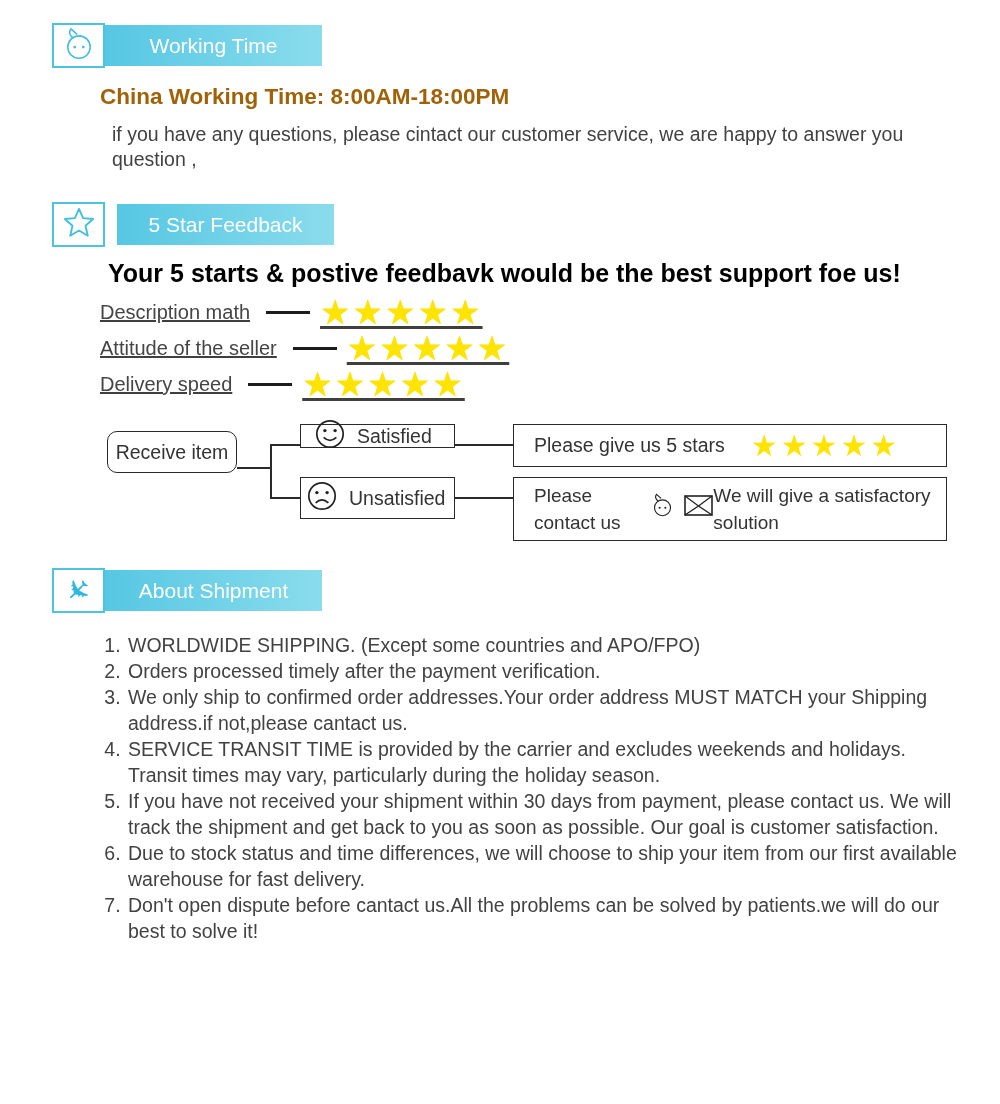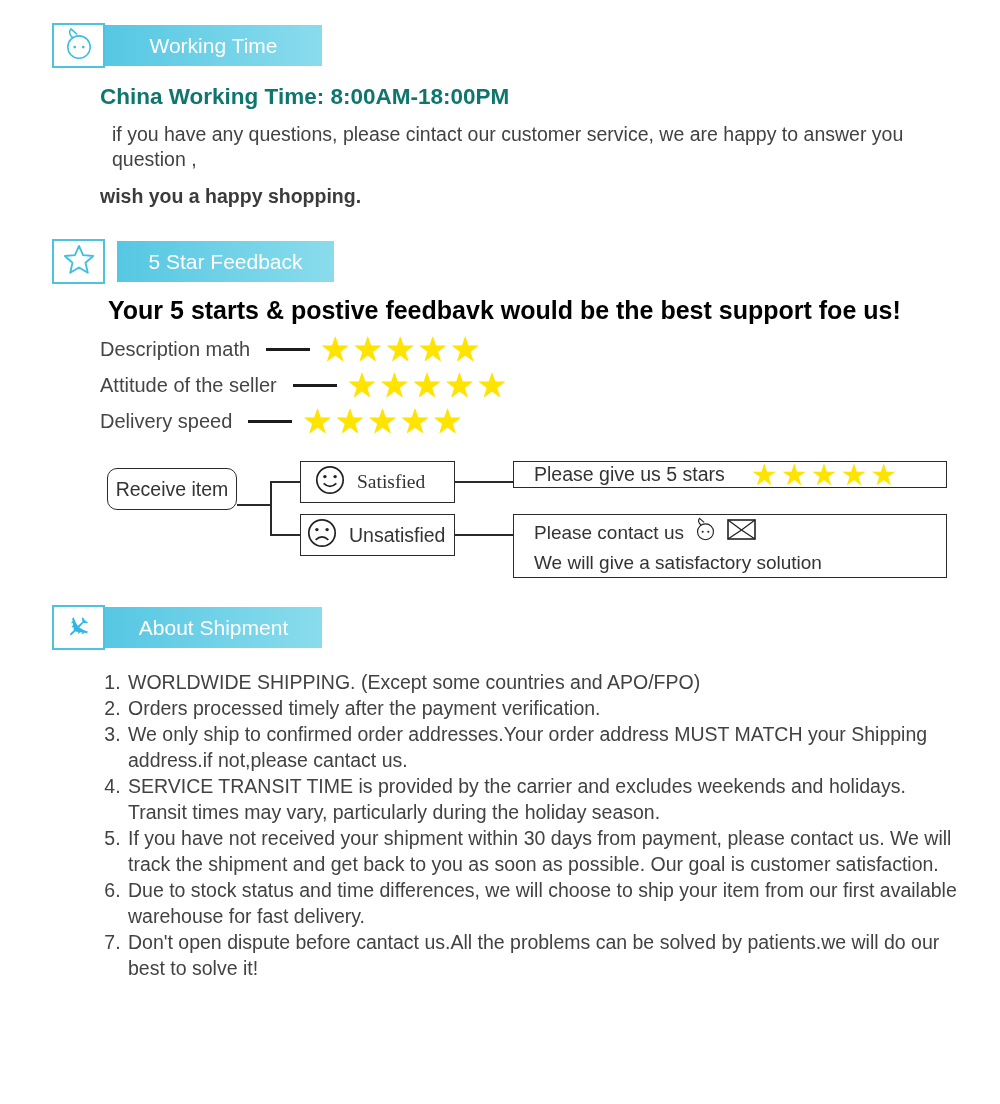--- a/index.html
+++ b/index.html
@@ -28,43 +28,43 @@
     display: flex; align-items: center; justify-content: center; flex: 0 0 auto;
   }
   .banner {
     width: 217px; height: 41px; color: #fff; font-size: 21px;
     background: linear-gradient(90deg, #56c7e3 0%, #8adcec 100%);
     display: flex; align-items: center; justify-content: center;
   }
   .sec-body { margin-left: 100px; width: 868px; }
   
   .wt-head { margin-top: 23px; }
-  .wt-heading { margin: 16px 0 2px; font-size: 22.5px; font-weight: bold; color: #0f766e; }
+  .wt-heading { margin: 16px 0 2px; font-size: 22.5px; font-weight: bold; color: #a16207; }
   .wt-para { margin: 12px; font-size: 19.5px; line-height: 25px; color: #424242; }
   .wt-bold { font-size: 19.5px; line-height: 25px; font-weight: bold; color: #3b3b3b; }
   
   .fb-head { margin-top: 30px; gap: 12px; }
   .fb-heading { margin: 12px 8px 6px; font-size: 25px; font-weight: bold; color: #000000; }
-  .rating-row { display: flex; align-items: center; height: 36px; }
+  .rating-row { display: flex; align-items: center; height: 36px; text-decoration: underline; }
   .rating-label { font-size: 20px; color: #454545; }
   .rating-line { width: 44px; height: 3px; background: #1c1c1c; margin: 0 10px 0 16px; flex: 0 0 auto; }
   .stars { font-size: 34px; line-height: 1; color: #ffe400; letter-spacing: 2px;
            text-shadow: 0 0 1px #f5d400; white-space: nowrap; }
   
   .flow { position: relative; height: 135px; margin-top: 17px; }
   .fbox {
     position: absolute; border: 1px solid #2a2a2a; background: #fff;
     display: flex; align-items: center; font-size: 19.5px; color: #333;
   }
   .fbox.receive   { left: 107px; top: 12px; width: 130px; height: 42px; justify-content: center; border-radius: 10px; }
-  .fbox.satisfied { left: 300px; top: 5px;  width: 155px; height: 42px; padding-left: 12px; gap: 10px; font-family: Liberation Serif, serif; }
+  .fbox.satisfied { left: 300px; top: 5px;  width: 155px; height: 24px; padding-left: 12px; gap: 10px; }
   .fbox.unsatisfied { left: 300px; top: 58px; width: 155px; height: 42px; padding-left: 4px; gap: 10px; }
-  .fbox.give5     { left: 513px; top: 5px;  width: 434px; height: 27px; padding-left: 20px; }
+  .fbox.give5     { left: 513px; top: 5px;  width: 434px; height: 43px; padding-left: 20px; }
   .fbox.contact   { left: 513px; top: 58px; width: 434px; height: 64px; padding: 4px 0 4px 20px;
-                    flex-direction: column; align-items: flex-start; justify-content: center;
+                    flex-direction: row; align-items: flex-start; justify-content: center;
                     font-size: 19px; line-height: 27px; }
   .contact-row1 { display: flex; align-items: center; gap: 9px; }
   .stars-sm { font-size: 30px; line-height: 1; color: #ffe400; letter-spacing: 3px; margin-left: 26px; }
   .fline { position: absolute; background: #2a2a2a; }
   
   .sh-head { margin-top: 14px; }
   .ship-list { margin: 19px 0 0; padding-left: 26px; font-size: 19.5px; line-height: 26px; color: #424242; }
   .ship-list li { padding-left: 2px; }
   .plane-glyph { font-size: 30px; color: #2db7e2; display: inline-block;
                  transform: rotate(-45deg) scaleX(-1); line-height: 1; }
@@ -84,21 +84,20 @@
           <circle cx="27.5" cy="26" r="1.8" fill="#3fbfdf"></circle>
           <path d="M14 14 Q7 8 11.5 2.5 Q16 6.5 19.5 9.5" stroke="#3fbfdf" stroke-width="2" fill="none"></path>
         </svg>
       </span>
     </div>
     <div class="banner">Working Time</div>
   </div>
   <div class="sec-body">
     <div class="wt-heading">China Working Time: 8:00AM-18:00PM</div>
     <p class="wt-para">if you have any questions, please cintact our customer service, we are happy to answer you question ,</p>
-    <div class="wt-bold">wish you a happy shopping.</div>
   </div>
 
   <div class="sec-head fb-head">
     <div class="icon-box">
       <span>
         <svg width="34" height="34" viewBox="0 0 24 24" fill="none">
           <polygon points="12,2 14.9,8.6 22,9.2 16.6,13.9 18.2,21 12,17.3 5.8,21 7.4,13.9 2,9.2 9.1,8.6" stroke="#3fbfdf" stroke-width="1.3" fill="none" stroke-linejoin="round"></polygon>
         </svg>
       </span>
     </div>

